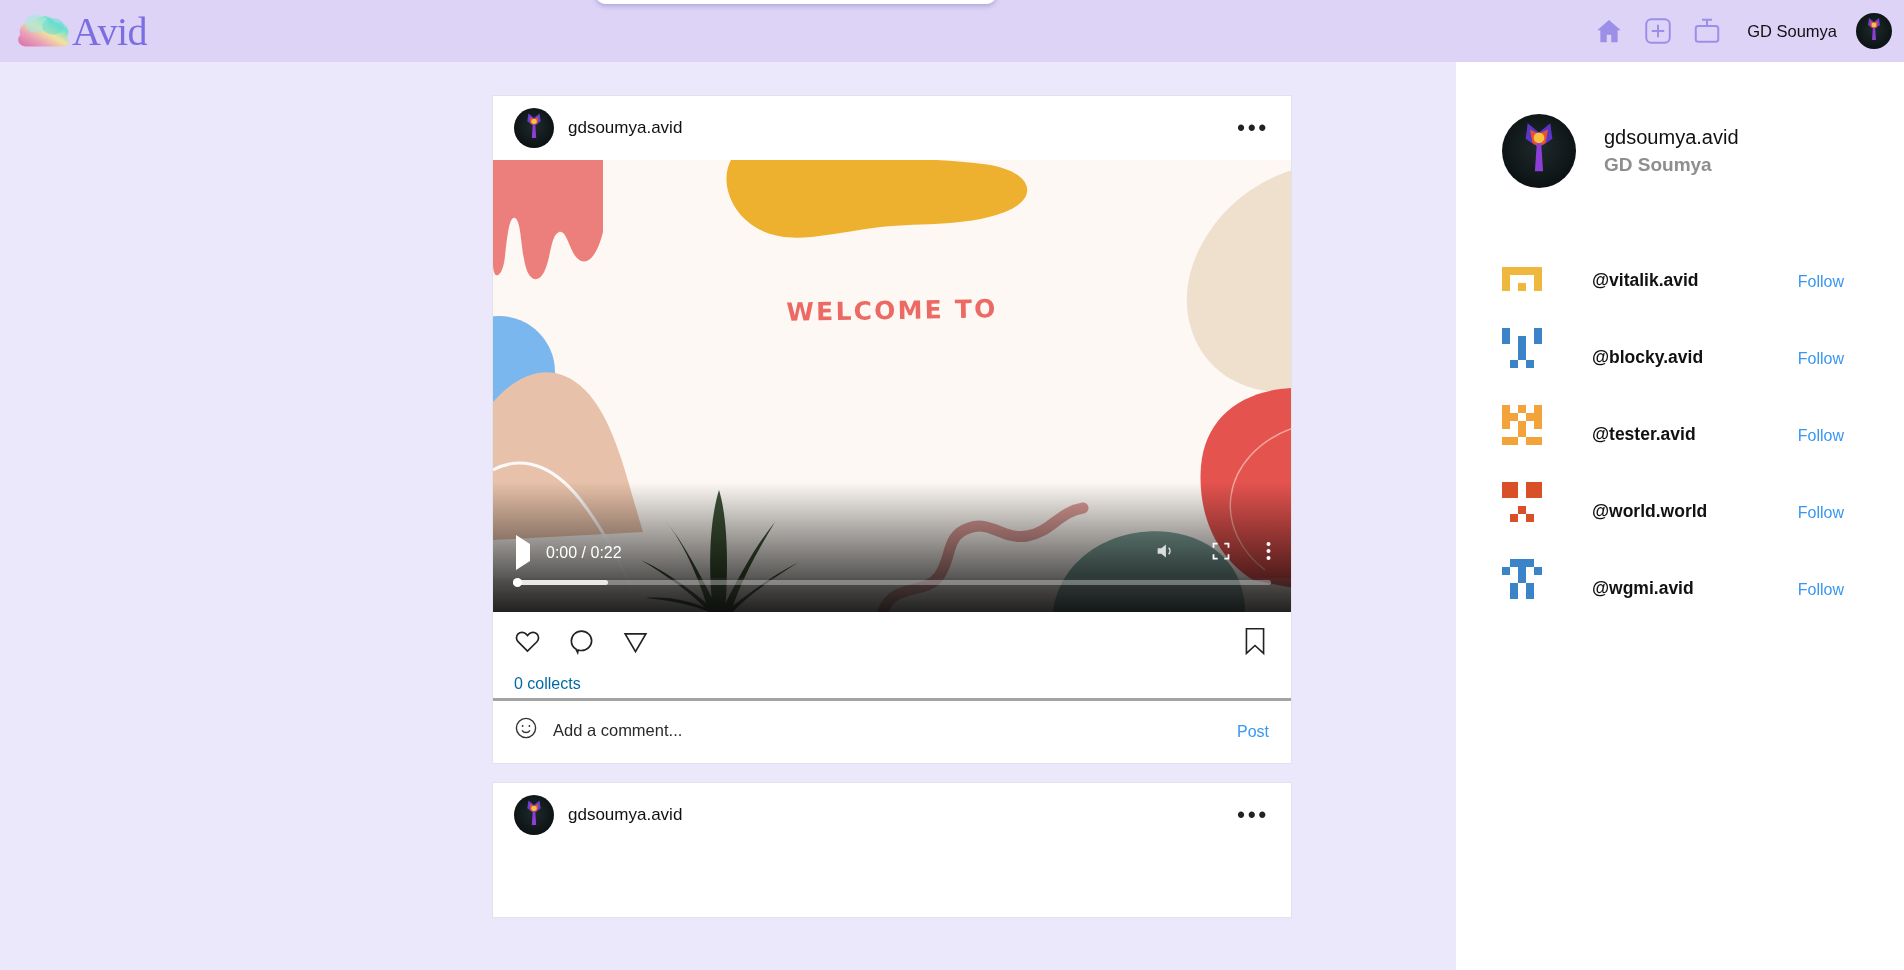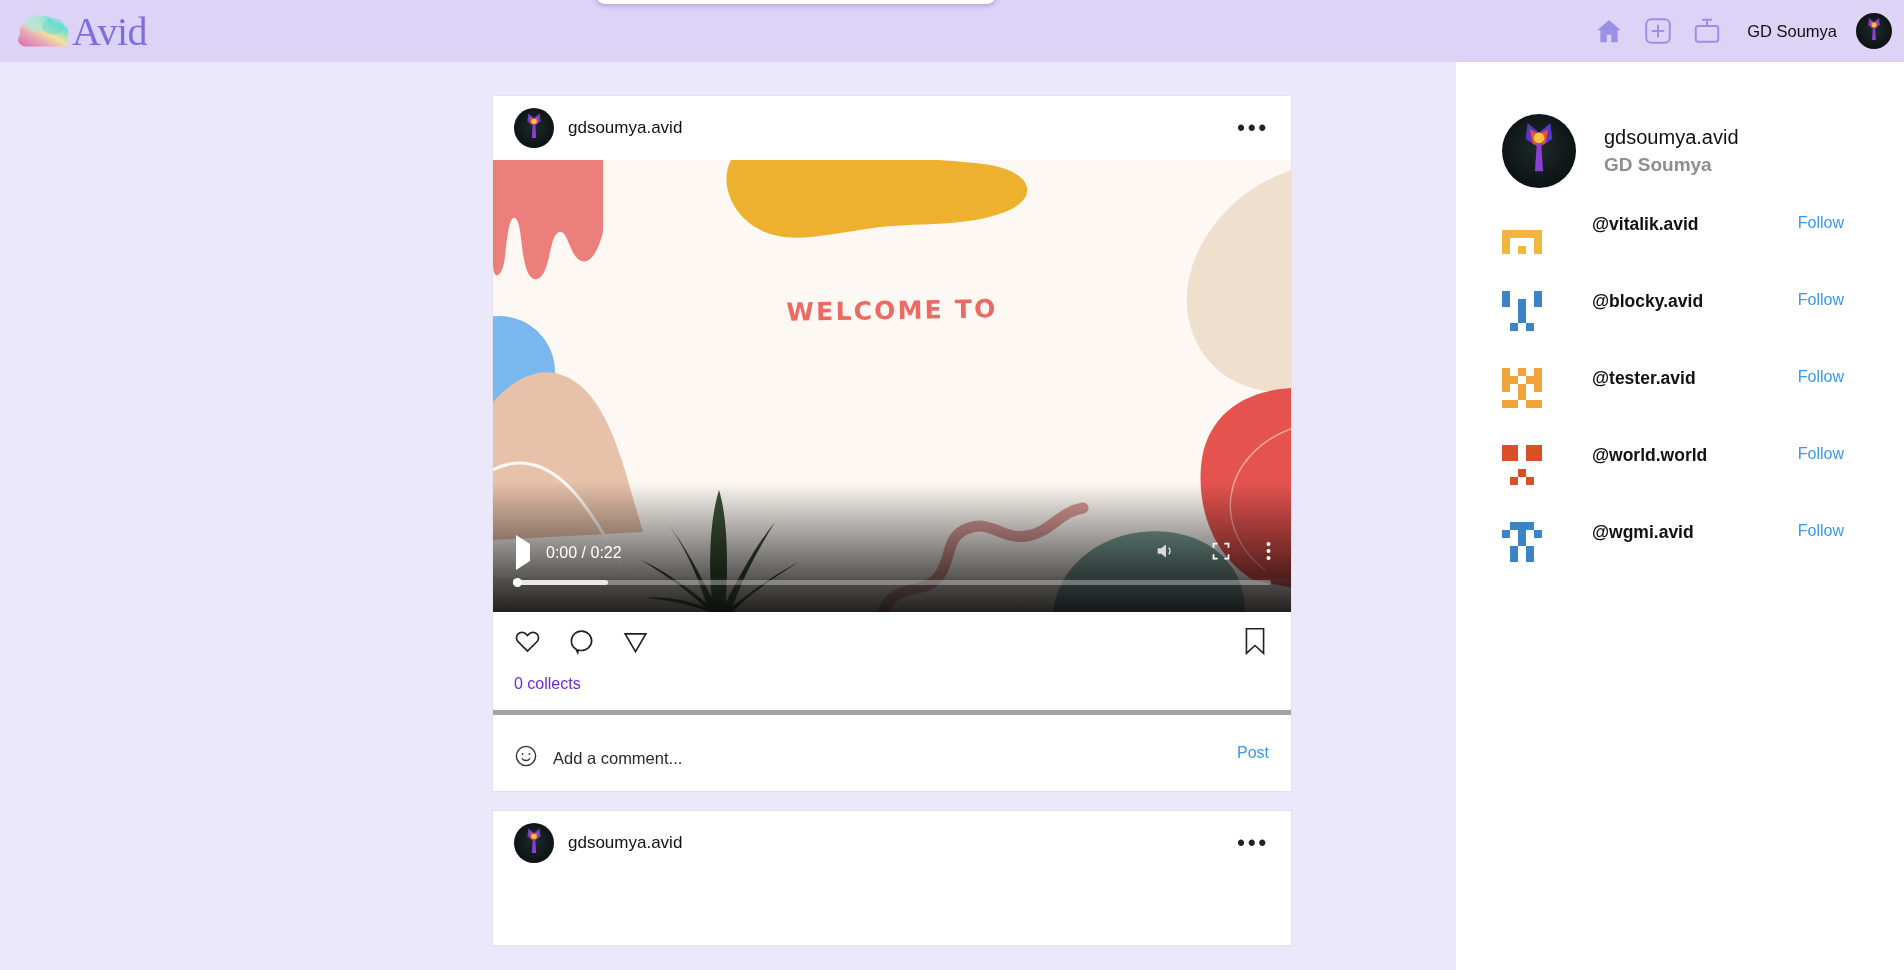--- a/index.html
+++ b/index.html
@@ -138,26 +138,26 @@
 
   
   .actions {
     display: flex; align-items: center;
     padding: 16px 21px 6px 21px; position: relative;
   }
   .act { margin-right: 27px; cursor: pointer; }
   .save-icon { position: absolute; right: 23px; top: 14px; }
   .meta { padding: 4px 21px 0 21px; }
   .meta div {
-    font-size: 16px; color: #6d28d9; line-height: 29px;
+    font-size: 16px; color: #0369a1; line-height: 29px;
   }
   .comment-row {
     display: flex; align-items: center;
-    padding: 29px 21px 19px 21px;
-    border-top: 5px solid #a3a3a3; margin-top: 12px;
+    padding: 15px 21px 19px 21px;
+    border-top: 3px solid #a3a3a3; margin-top: 0;
     position: relative;
   }
   .comment-ph {
     font-size: 16.5px; color: #2a2a2a; margin-left: 15px;
   }
   .post-btn {
     position: absolute; right: 22px; top: 50%; transform: translateY(-50%);
     color: #3897f0; font-size: 16px;
   }
 
@@ -171,21 +171,21 @@
   #side-profile { display: flex; align-items: center; }
   #side-profile .avatar { width: 74px; height: 74px; }
   .sp-text { margin-left: 28px; }
   .sp-user { font-size: 20px; color: #111; line-height: 28px; }
   .sp-name { font-size: 19px; color: #8e8e8e; font-weight: bold; line-height: 28px; }
   #sugg-title {
     font-size: 21px; color: #8e8e8e; margin-top: 52px;
   }
   #sugg-list { margin-top: 26px; }
   .sugg-row {
-    display: flex; align-items: flex-start; height: 77px; position: relative;
+    display: flex; align-items: flex-end; height: 77px; position: relative;
   }
   .ident {
     width: 40px; height: 40px; flex: none;
     display: grid; grid-template-columns: repeat(5,1fr); grid-template-rows: repeat(5,1fr);
   }
   .ident i { display: block; }
   .sugg-user {
     font-size: 17.5px; font-weight: bold; color: #111; margin-left: 50px;
   }
   .follow-link {

